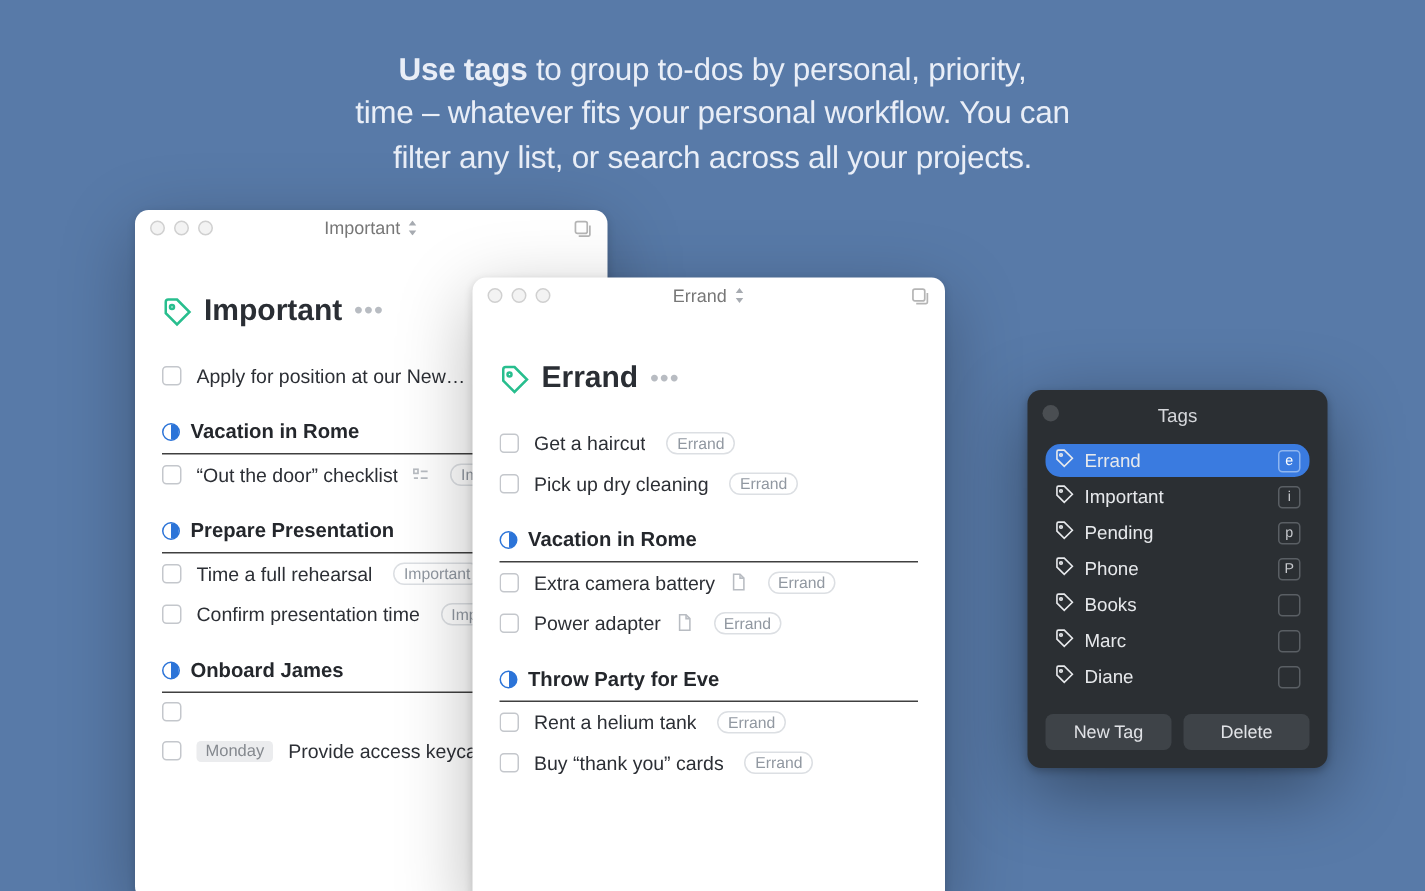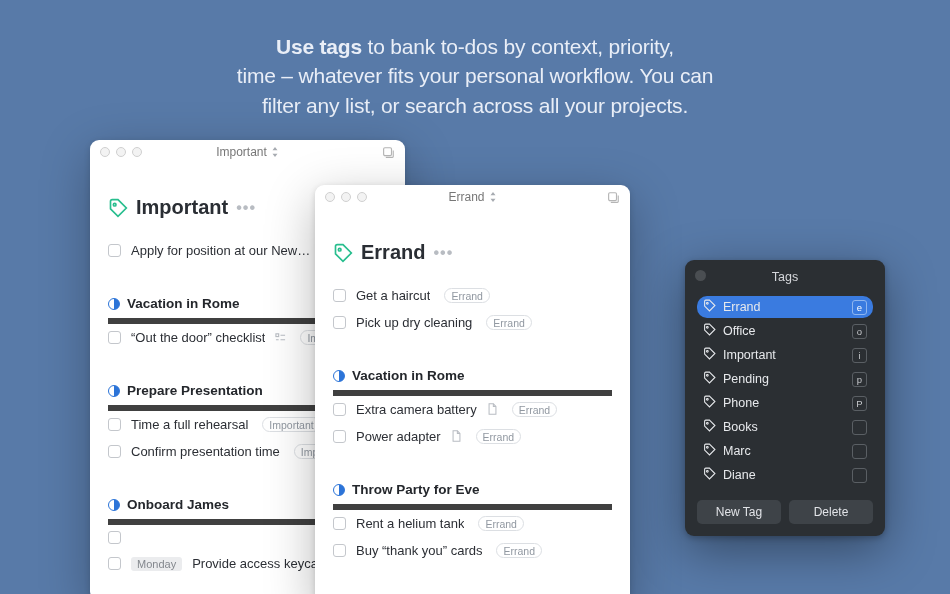--- a/index.html
+++ b/index.html
@@ -63,22 +63,22 @@
     display: flex; align-items: center; gap: 8px;
     font-size: 20px; font-weight: 700; color: #2a2e34;
     margin: 18px 0 18px;
   }
   .tag-heading .dots { color: #b8bcc2; font-size: 16px; letter-spacing: 1px; }
   .tag-heading svg { width: 20px; height: 20px; }
 
   .section-heading {
     display: flex; align-items: center; gap: 7px;
     font-size: 13.5px; font-weight: 700; color: #24272c;
-    margin-top: 32px;
-    border-bottom: 6px solid #404040;
+    margin-top: 16px;
+    border-bottom: 1px solid #404040;
     padding-bottom: 7px;
   }
   .pie-icon {
     width: 12px; height: 12px; border-radius: 50%;
     border: 1.5px solid #2c74d8;
     background: conic-gradient(#2c74d8 0 180deg, transparent 180deg 360deg);
     flex-shrink: 0;
   }
 
   .todo {
@@ -147,21 +147,21 @@
   .panel-btns { display: flex; gap: 8px; }
   .panel-btns button {
     flex: 1; background: #3e4348; border: none; color: #e1e3e7;
     font-size: 12px; padding: 5px 0; border-radius: 5px; cursor: pointer;
   }
 </style>
 </head>
 <body>
 
 <div class="headline">
-  <strong>Use tags</strong><span> to bank to-dos by context, priority,</span><br>
+  <strong>Use tags</strong><span> to group to-dos by personal, priority,</span><br>
   <span>time – whatever fits your personal workflow. You can</span><br>
   <span>filter any list, or search across all your projects.</span>
 </div>
 
 <div id="win-important" class="mac-window">
   <div class="titlebar">
     <div class="traffic">
         <span></span>
         <span></span>
         <span></span>
@@ -331,28 +331,20 @@
             <circle cx="8" cy="8" r="1.6"></circle>
           </svg></span>
         <span>Errand</span>
         <span class="key-box">e</span>
       </div>
       <div class="tag-row">
         <span style="color:#e7e9ec"><svg viewBox="0 0 24 24" fill="none" stroke="currentColor" stroke-width="2">
             <path d="M12 2 22 12 12 22 3 13V4a2 2 0 0 1 2-2h7z"></path>
             <circle cx="8" cy="8" r="1.6"></circle>
           </svg></span>
-        <span>Office</span>
-        <span class="key-box">o</span>
-      </div>
-      <div class="tag-row">
-        <span style="color:#e7e9ec"><svg viewBox="0 0 24 24" fill="none" stroke="currentColor" stroke-width="2">
-            <path d="M12 2 22 12 12 22 3 13V4a2 2 0 0 1 2-2h7z"></path>
-            <circle cx="8" cy="8" r="1.6"></circle>
-          </svg></span>
         <span>Important</span>
         <span class="key-box">i</span>
       </div>
       <div class="tag-row">
         <span style="color:#e7e9ec"><svg viewBox="0 0 24 24" fill="none" stroke="currentColor" stroke-width="2">
             <path d="M12 2 22 12 12 22 3 13V4a2 2 0 0 1 2-2h7z"></path>
             <circle cx="8" cy="8" r="1.6"></circle>
           </svg></span>
         <span>Pending</span>
         <span class="key-box">p</span>

